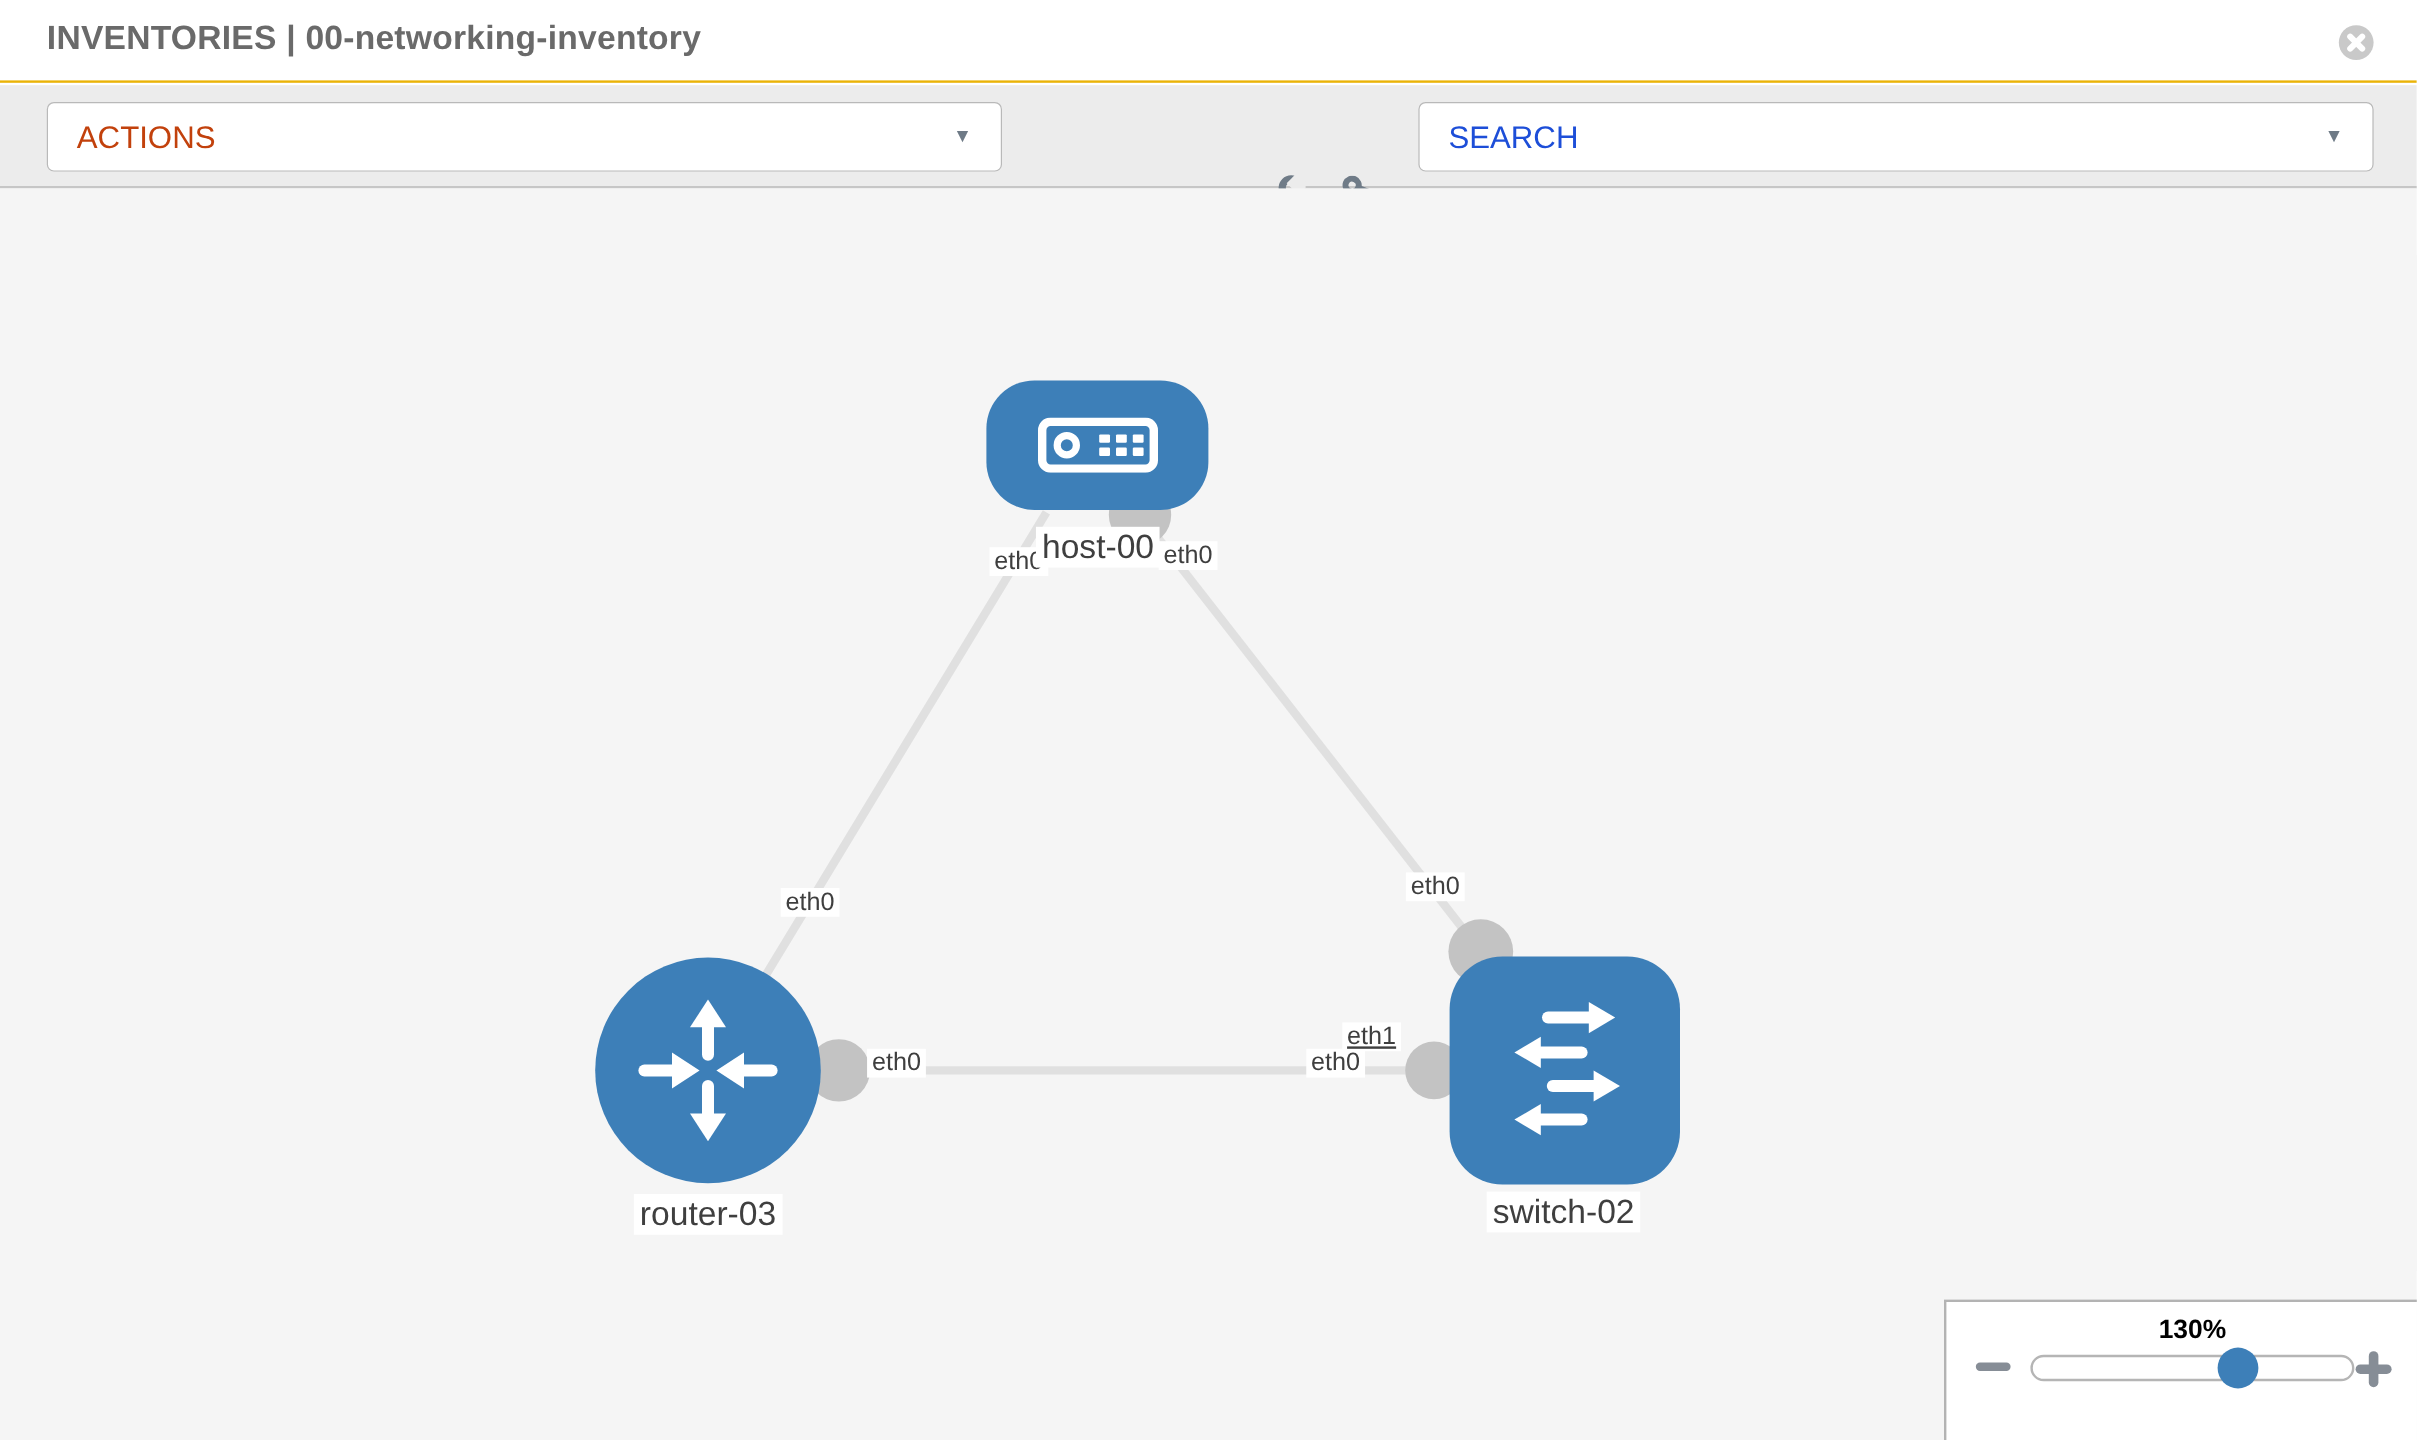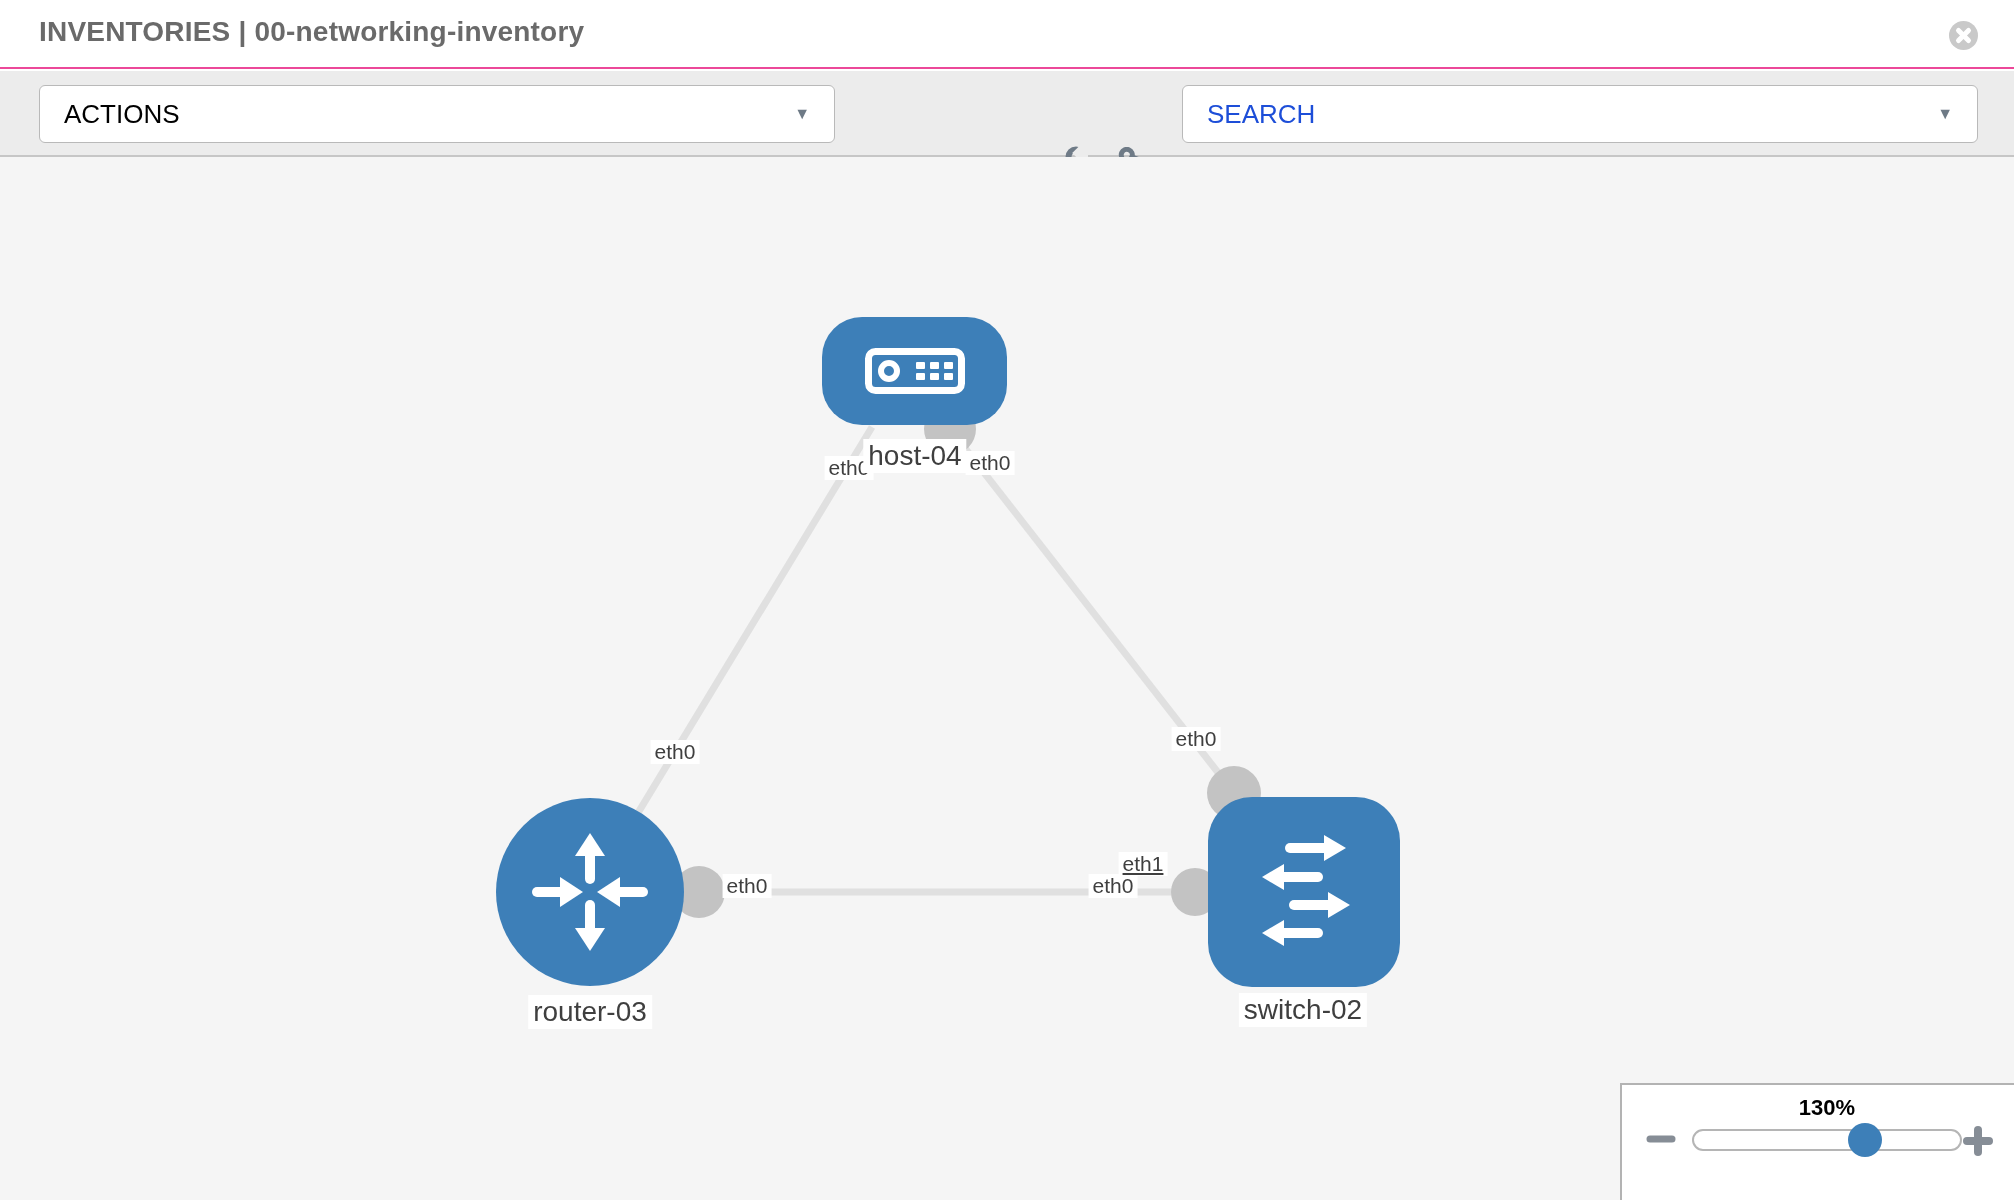--- a/index.html
+++ b/index.html
@@ -2,36 +2,36 @@
 <html><head>
 <meta charset="utf-8">
 <style>
   * { margin:0; padding:0; box-sizing:border-box; }
   html,body { width:2014px; height:1200px; overflow:hidden;
     font-family:"Liberation Sans", sans-serif; background:#fff; }
   #app { position:relative; width:2014px; height:1200px; }
 
   
   .header { position:absolute; left:0; top:0; width:2014px; height:69px;
-    background:#ffffff; border-bottom:2px solid #ec4899; }
+    background:#ffffff; border-bottom:2px solid #eab308; }
   .page-title { position:absolute; left:39px; top:16px; font-size:28px;
     font-weight:bold; color:#6a6a6a; letter-spacing:0.2px; }
   .close-btn { position:absolute; right:36px; top:21px; width:29px; height:29px;
     border-radius:50%; background:#c9c9c9; display:flex; align-items:center;
     justify-content:center; cursor:pointer; }
 
   
   .toolbar { position:absolute; left:0; top:71px; width:2014px; height:86px;
     background:#ececec; border-bottom:2px solid #c6c6c6; }
   .select-box { position:absolute; top:14px; height:58px; width:796px;
     background:#fff; border:1px solid #b9b9b9; border-radius:6px;
     display:flex; align-items:center; padding:0 24px; }
   .select-box.actions { left:39px; }
   .select-box.search  { left:1182px; }
-  .select-text { font-size:26px; color:#000000; flex:1; }
+  .select-text { font-size:26px; color:#c2410c; flex:1; }
   .select-box.search .select-text { color:#1d4ed8; }
   .caret { font-size:16px; color:#6e7a86; }
   .tool-icon { position:absolute; top:96px; transform:translateY(-50%); cursor:pointer; }
   .tool-icon.wrench { left:1050px; }
   .tool-icon.key    { left:1116px; }
 
   
   .canvas { position:absolute; left:0; top:157px; width:2014px; height:1043px;
     background:#f5f5f5; overflow:hidden; }
   .net-svg { position:absolute; left:0; top:0; }
@@ -156,21 +156,21 @@
           <polygon points="28,55 50,42 50,68" stroke="none"></polygon>
           <line x1="60" y1="83" x2="98" y2="83"></line>
           <polygon points="116,83 94,70 94,96" stroke="none"></polygon>
           <line x1="84" y1="111" x2="46" y2="111"></line>
           <polygon points="28,111 50,98 50,124" stroke="none"></polygon>
         </g>
       </svg>
     </div>
 
     <div class="dlabel if-label" style="left:849px; top:311px;">eth0</div>
-    <div class="dlabel node-label" style="left:915px; top:299px;">host-04</div>
+    <div class="dlabel node-label" style="left:915px; top:299px;">host-00</div>
     <div class="dlabel if-label" style="left:990px; top:306px;">eth0</div>
 
     <div class="dlabel if-label" style="left:675px; top:595px;">eth0</div>
     <div class="dlabel if-label" style="left:1196px; top:582px;">eth0</div>
 
     <div class="dlabel if-label" style="left:747px; top:729px;">eth0</div>
     <div class="dlabel if-label" style="left:1113px; top:729px;">eth0</div>
     <div class="dlabel if-label over" style="left:1143px; top:707px;text-decoration:underline;">eth1</div>
 
     <div class="dlabel node-label" style="left:590px; top:855px;">router-03</div>

